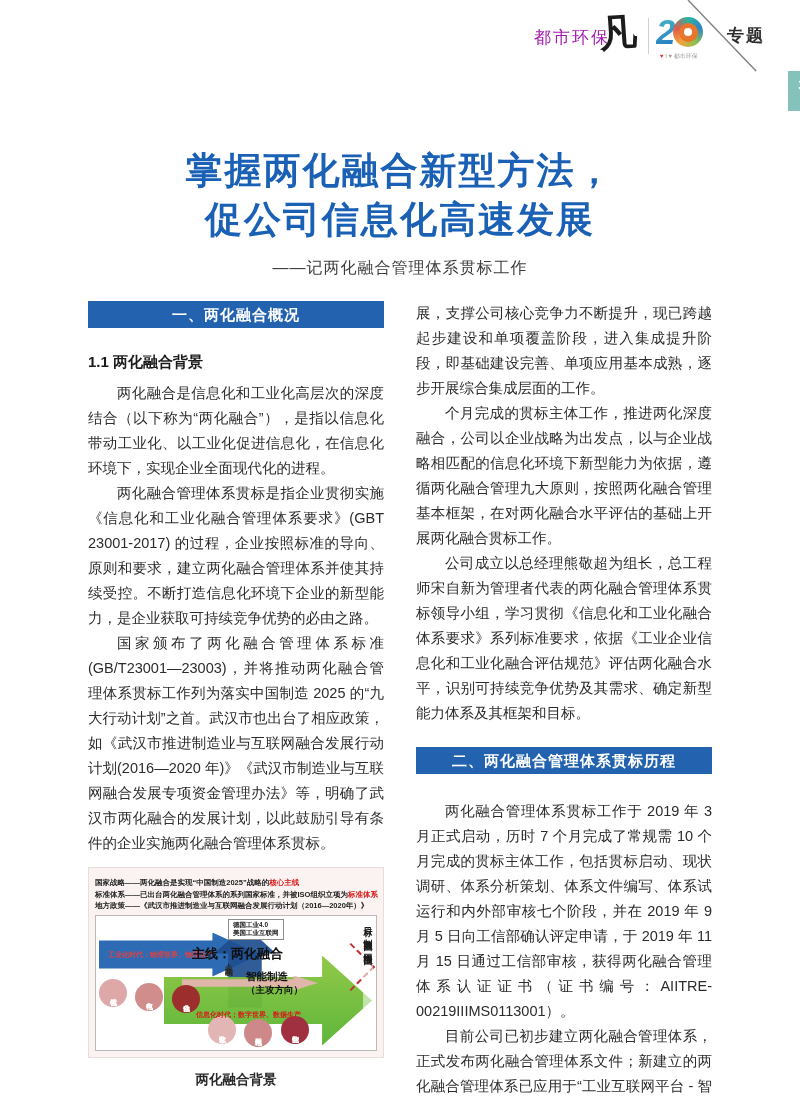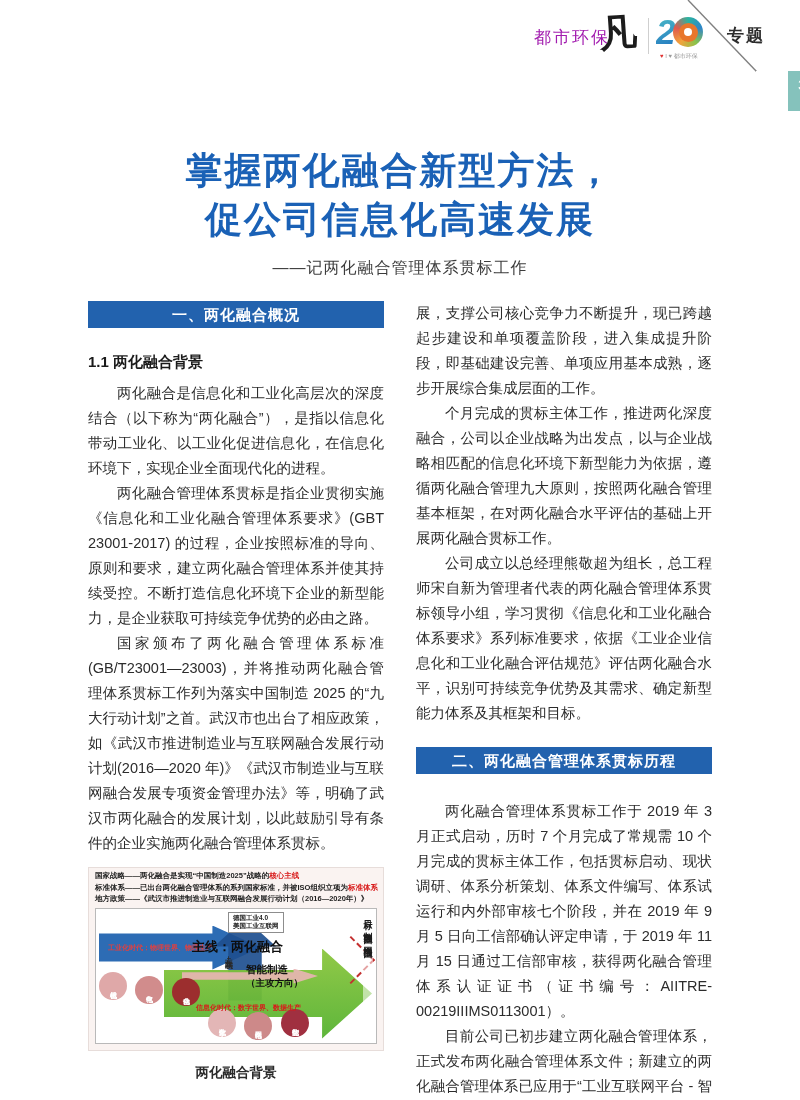--- a/index.html
+++ b/index.html
@@ -34,21 +34,21 @@
   
   .columns { display:flex; gap:32px; padding:0 88px; margin-top:22px; }
   .col { width:296px; }
   .secbar { background:#2262ae; color:#ffffff; font-size:15px; font-weight:bold; height:27px; line-height:27px; text-align:center; letter-spacing:1px; }
   .subhead { font-size:15px; font-weight:bold; color:#1a1a1a; margin:0 0 9px 0; }
   .gap-after-bar { height:25px; }
   .p { font-size:14.5px; line-height:25px; color:#2c2c2c; text-align:justify; text-indent:2em; }
   .p.cont { text-indent:0; }
 
   
-  .figure { margin-top:11px; background:#faf3f1; border:1px solid #e7ddda; padding:2px 6px 6px 6px; }
+  .figure { margin-top:11px; background:#faf3f1; border:1px solid #e7ddda; padding:9px 6px 6px 6px; }
   .fig-lines { font-size:7.5px; font-weight:bold; color:#1f1f1f; line-height:11.5px; white-space:nowrap; }
   .fig-red { color:#d81a1a; }
   .fig-diagram { position:relative; margin-top:3px; height:136px; background:#ffffff; border:1px solid #b9b9b9; overflow:hidden; }
 
   .arrow-blue { position:absolute; left:3px; top:17px; width:162px; height:44px; background:#2d6cb4;
      clip-path:polygon(0 18%, 70% 18%, 70% 0, 100% 50%, 70% 100%, 70% 82%, 0 82%); }
   .era-ind { position:absolute; left:12px; top:34px; font-size:7px; font-weight:bold; color:#e04040; z-index:4; white-space:nowrap; }
   .arrow-navy-up { position:absolute; left:118px; top:10px; width:62px; height:82px; background:#1e4f8f; opacity:.92;
      clip-path:polygon(50% 0, 100% 34%, 77% 34%, 77% 100%, 23% 100%, 23% 34%, 0 34%); }
   .fig-labelbox { position:absolute; left:132px; top:3px; background:#ffffff; border:1px solid #8d8d8d; padding:1px 4px; font-size:6.5px; font-weight:bold; color:#222; line-height:8.5px; z-index:6; white-space:nowrap; }

